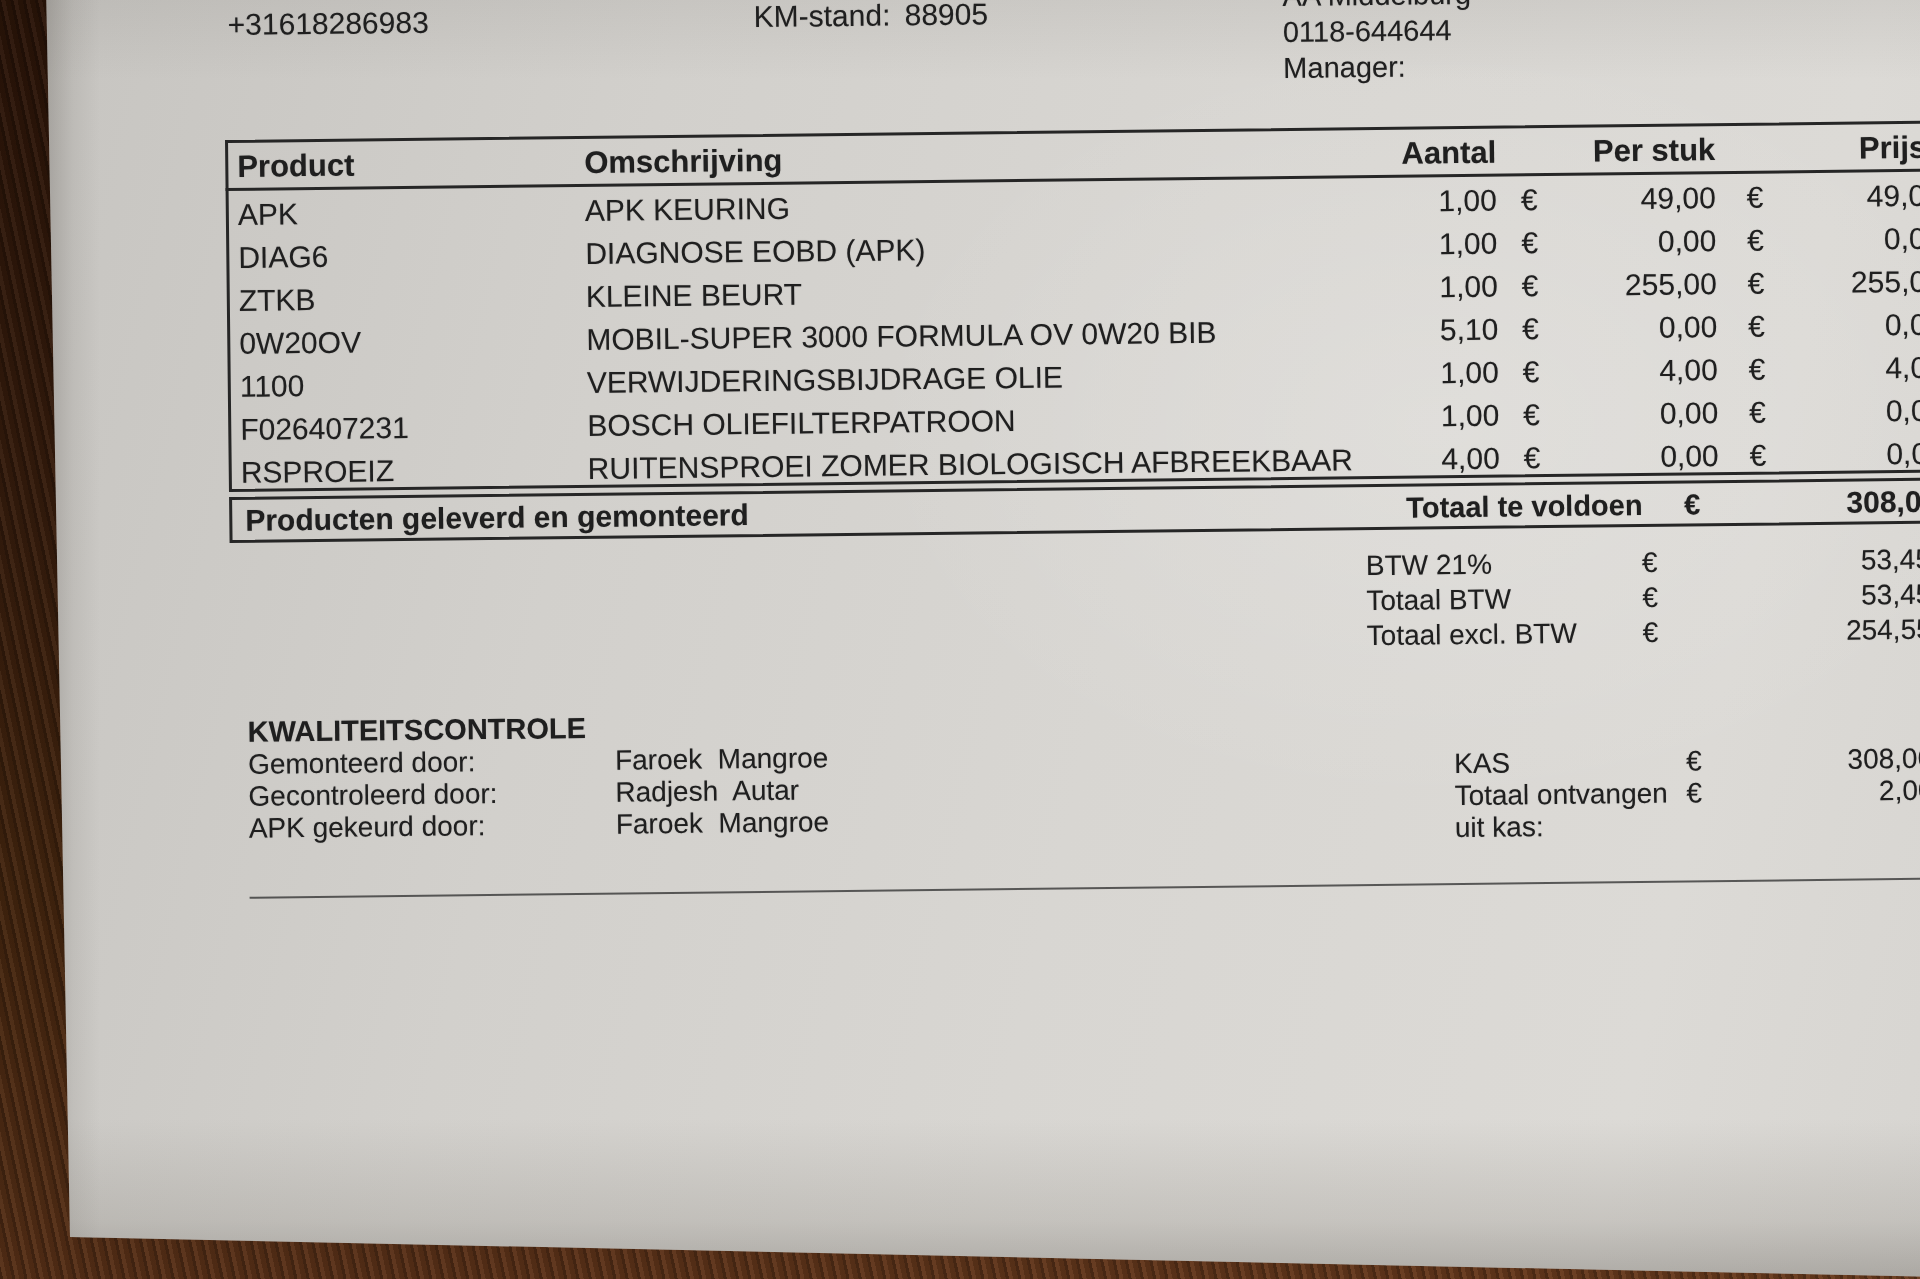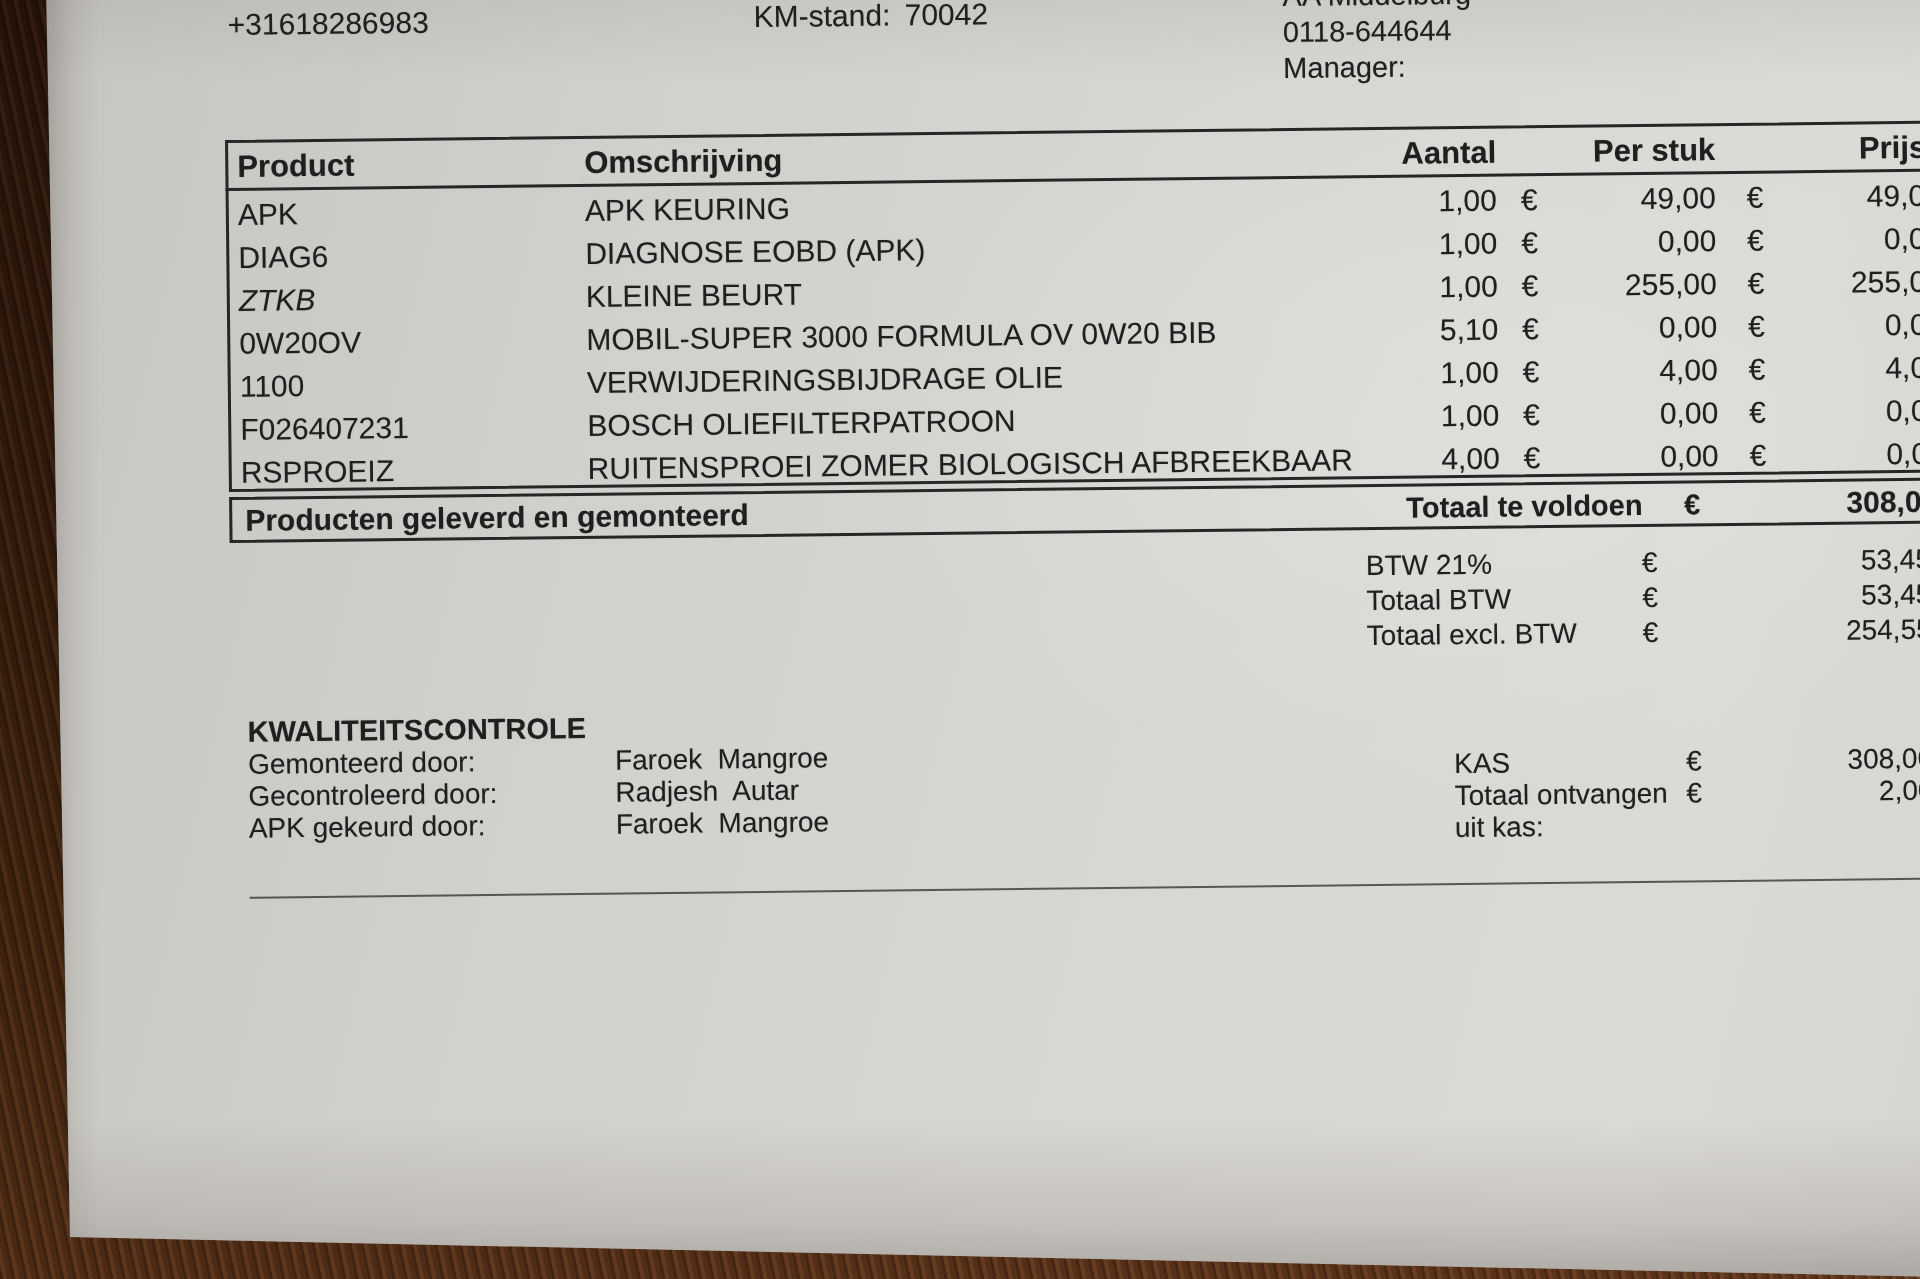--- a/index.html
+++ b/index.html
@@ -87,21 +87,21 @@
 <div class="paper">
   <div class="paper-bg"></div>
   <div class="paper-shade-left"></div>
   <div class="paper-shade-bottom"></div>
 </div>
 
 <div class="sheet-content">
 
   <span class="abs" style="left:233px; top:10px;">+31618286983</span>
   <span class="abs" style="left:759px; top:8px;">KM-stand:</span>
-  <span class="abs" style="left:910px; top:8px;">70042</span>
+  <span class="abs" style="left:910px; top:8px;">88905</span>
   <span class="abs fs29" style="left:1288px; top:-6px;">AA Middelburg</span>
   <span class="abs fs29" style="left:1288px; top:30px;">0118-644644</span>
   <span class="abs fs29" style="left:1288px; top:66px;">Manager:</span>
 
   <div class="tbl-box"></div>
   <div class="tbl-headline"></div>
 
   <span class="abs b c-prod" style="top:151px; font-size:31px;">Product</span>
   <span class="abs b c-oms" style="top:151px; font-size:31px;">Omschrijving</span>
   <span class="abs b c-qty" style="top:151px; font-size:31px;">Aantal</span>
@@ -122,21 +122,21 @@
     <span class="abs c-prod" style="top:243px;">DIAG6</span>
     <span class="abs c-oms" style="top:243px;">DIAGNOSE EOBD (APK)</span>
     <span class="abs c-qty" style="top:243px;">1,00</span>
     <span class="abs c-eur1" style="top:243px;">€</span>
     <span class="abs c-unit" style="top:243px;">0,00</span>
     <span class="abs c-eur2" style="top:243px;">€</span>
     <span class="abs c-price" style="top:243px;">0,00</span>
   </div>
 
   <div>
-    <span class="abs c-prod" style="top:286px;font-style:italic;">ZTKB</span>
+    <span class="abs c-prod" style="top:286px;">ZTKB</span>
     <span class="abs c-oms" style="top:286px;">KLEINE BEURT</span>
     <span class="abs c-qty" style="top:286px;">1,00</span>
     <span class="abs c-eur1" style="top:286px;">€</span>
     <span class="abs c-unit" style="top:286px;">255,00</span>
     <span class="abs c-eur2" style="top:286px;">€</span>
     <span class="abs c-price" style="top:286px;">255,00</span>
   </div>
 
   <div>
     <span class="abs c-prod" style="top:329px;">0W20OV</span>

